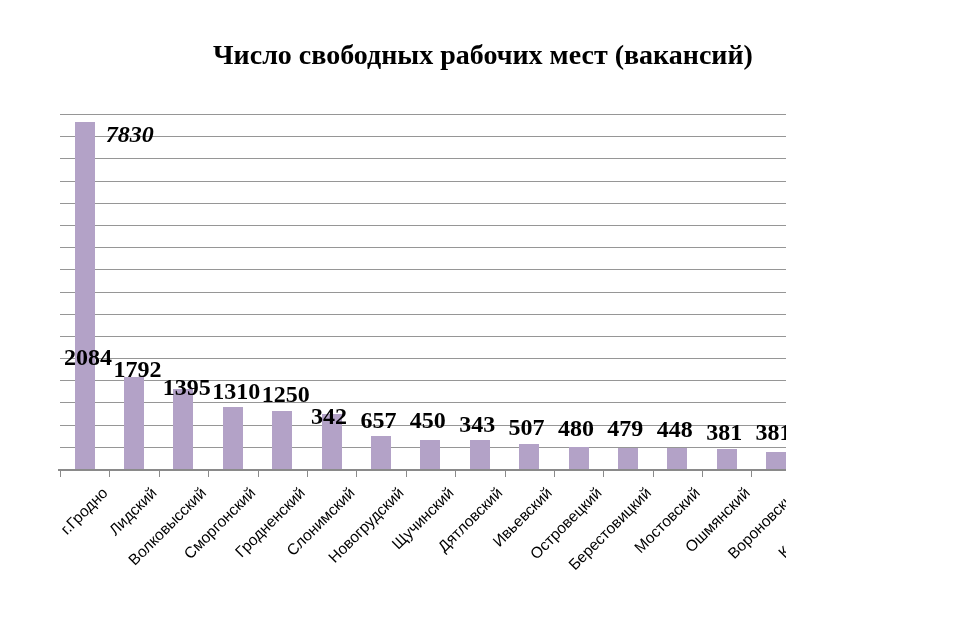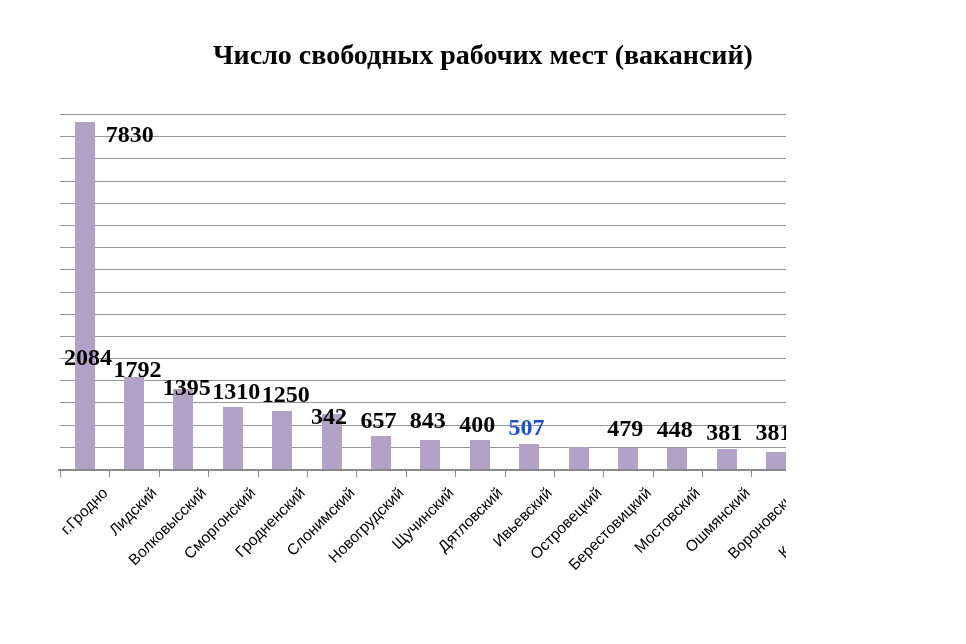--- a/index.html
+++ b/index.html
@@ -77,21 +77,21 @@
       <div class="axis-tick" style="left: 493.889px; background: rgb(138, 138, 138);"></div>
       <div class="axis-tick" style="left: 543.278px; background: rgb(138, 138, 138);"></div>
       <div class="axis-tick" style="left: 592.667px; background: rgb(138, 138, 138);"></div>
       <div class="axis-tick" style="left: 642.056px; background: rgb(138, 138, 138);"></div>
       <div class="axis-tick" style="left: 691.444px; background: rgb(138, 138, 138);"></div>
       <div class="axis-tick" style="left: 740.833px; background: rgb(138, 138, 138);"></div>
       <div class="axis-tick" style="left: 790.222px; background: rgb(138, 138, 138);"></div>
       <div class="axis-tick" style="left: 839.611px; background: rgb(138, 138, 138);"></div>
       <div class="axis-tick" style="left: 889px; background: rgb(138, 138, 138);"></div>
       <div class="bar" style="left: 14.6944px; top: 7.54375px; height: 347.456px; background: rgb(179, 162, 199);"></div>
-      <div class="val" style="color: rgb(0, 0, 0); left: 45.6944px; top: 7px;">7830</div>
+      <div class="val" style="color: rgb(0, 0, 0); left: 45.6944px; top: 7px; font-style: italic;">7830</div>
       <div class="cat" style="color: rgb(0, 0, 0); right: 850.306px; top: 370px;">г.Гродно</div>
       <div class="bar" style="left: 64.0833px; top: 262.522px; height: 92.4775px; background: rgb(179, 162, 199);"></div>
       <div class="val centered" style="color: rgb(0, 0, 0); left: 4.08333px; top: 229.522px;">2084</div>
       <div class="cat" style="color: rgb(0, 0, 0); right: 800.917px; top: 370px;">Лидский</div>
       <div class="bar" style="left: 113.472px; top: 275.48px; height: 79.52px; background: rgb(179, 162, 199);"></div>
       <div class="val centered" style="color: rgb(0, 0, 0); left: 53.4722px; top: 242.48px;">1792</div>
       <div class="cat" style="color: rgb(0, 0, 0); right: 751.528px; top: 370px;">Волковысский</div>
       <div class="bar" style="left: 162.861px; top: 293.097px; height: 61.9031px; background: rgb(179, 162, 199);"></div>
       <div class="val centered" style="color: rgb(0, 0, 0); left: 102.861px; top: 260.097px;">1395</div>
       <div class="cat" style="color: rgb(0, 0, 0); right: 702.139px; top: 370px;">Сморгонский</div>
@@ -101,29 +101,30 @@
       <div class="bar" style="left: 261.639px; top: 299.531px; height: 55.4688px; background: rgb(179, 162, 199);"></div>
       <div class="val centered" style="color: rgb(0, 0, 0); left: 201.639px; top: 266.531px;">1250</div>
       <div class="cat" style="color: rgb(0, 0, 0); right: 603.361px; top: 370px;">Слонимский</div>
       <div class="bar" style="left: 311.028px; top: 322.473px; height: 32.5269px; background: rgb(179, 162, 199);"></div>
       <div class="val centered" style="color: rgb(0, 0, 0); left: 251.028px; top: 289.473px;">342</div>
       <div class="cat" style="color: rgb(0, 0, 0); right: 553.972px; top: 370px;">Новогрудский</div>
       <div class="bar" style="left: 360.417px; top: 325.846px; height: 29.1544px; background: rgb(179, 162, 199);"></div>
       <div class="val centered" style="color: rgb(0, 0, 0); left: 300.417px; top: 292.846px;">657</div>
       <div class="cat" style="color: rgb(0, 0, 0); right: 504.583px; top: 370px;">Щучинский</div>
       <div class="bar" style="left: 409.806px; top: 326.023px; height: 28.9769px; background: rgb(179, 162, 199);"></div>
-      <div class="val centered" style="color: rgb(0, 0, 0); left: 349.806px; top: 293.023px;">843</div>
+      <div class="val centered" style="color: rgb(0, 0, 0); left: 349.806px; top: 293.023px;">450</div>
       <div class="cat" style="color: rgb(0, 0, 0); right: 455.194px; top: 370px;">Дятловский</div>
       <div class="bar" style="left: 459.194px; top: 329.529px; height: 25.4712px; background: rgb(179, 162, 199);"></div>
-      <div class="val centered" style="color: rgb(0, 0, 0); left: 399.194px; top: 296.529px;">400</div>
+      <div class="val centered" style="color: rgb(0, 0, 0); left: 399.194px; top: 296.529px;">343</div>
       <div class="cat" style="color: rgb(0, 0, 0); right: 405.806px; top: 370px;">Ивьевский</div>
       <div class="bar" style="left: 508.583px; top: 332.502px; height: 22.4981px; background: rgb(179, 162, 199);"></div>
-      <div class="val centered" style="color: #1d4ed8; left: 448.583px; top: 299.502px;">507</div>
+      <div class="val centered" style="color: #000000; left: 448.583px; top: 299.502px;">507</div>
       <div class="cat" style="color: rgb(0, 0, 0); right: 356.417px; top: 370px;">Островецкий</div>
       <div class="bar" style="left: 557.972px; top: 333.7px; height: 21.3px; background: rgb(179, 162, 199);"></div>
+      <div class="val centered" style="color: rgb(0, 0, 0); left: 497.972px; top: 300.7px;">480</div>
       <div class="cat" style="color: rgb(0, 0, 0); right: 307.028px; top: 370px;">Берестовицкий</div>
       <div class="bar" style="left: 607.361px; top: 333.744px; height: 21.2556px; background: rgb(179, 162, 199);"></div>
       <div class="val centered" style="color: rgb(0, 0, 0); left: 547.361px; top: 300.744px;">479</div>
       <div class="cat" style="color: rgb(0, 0, 0); right: 257.639px; top: 370px;">Мостовский</div>
       <div class="bar" style="left: 656.75px; top: 335.12px; height: 19.88px; background: rgb(179, 162, 199);"></div>
       <div class="val centered" style="color: rgb(0, 0, 0); left: 596.75px; top: 302.12px;">448</div>
       <div class="cat" style="color: rgb(0, 0, 0); right: 208.25px; top: 370px;">Ошмянский</div>
       <div class="bar" style="left: 706.139px; top: 338.093px; height: 16.9069px; background: rgb(179, 162, 199);"></div>
       <div class="val centered" style="color: rgb(0, 0, 0); left: 646.139px; top: 305.093px;">381</div>
       <div class="cat" style="color: rgb(0, 0, 0); right: 158.861px; top: 370px;">Вороновский</div>

